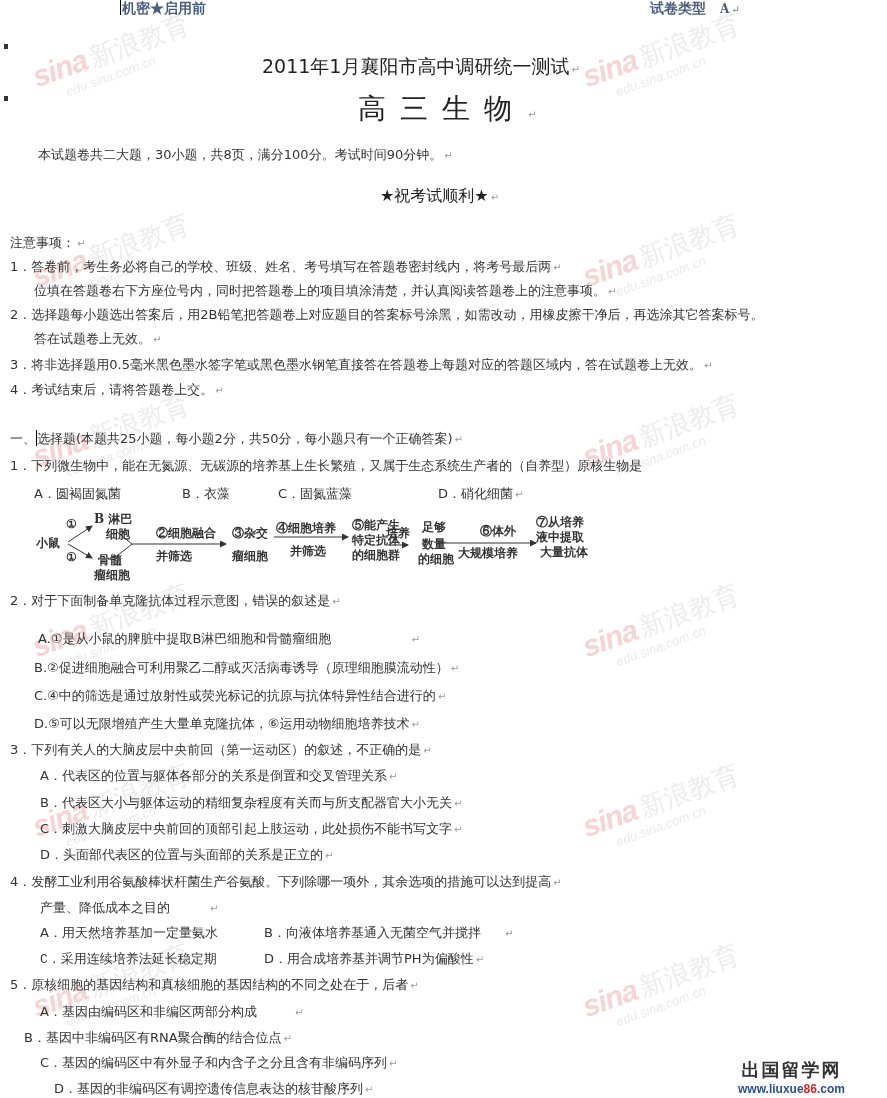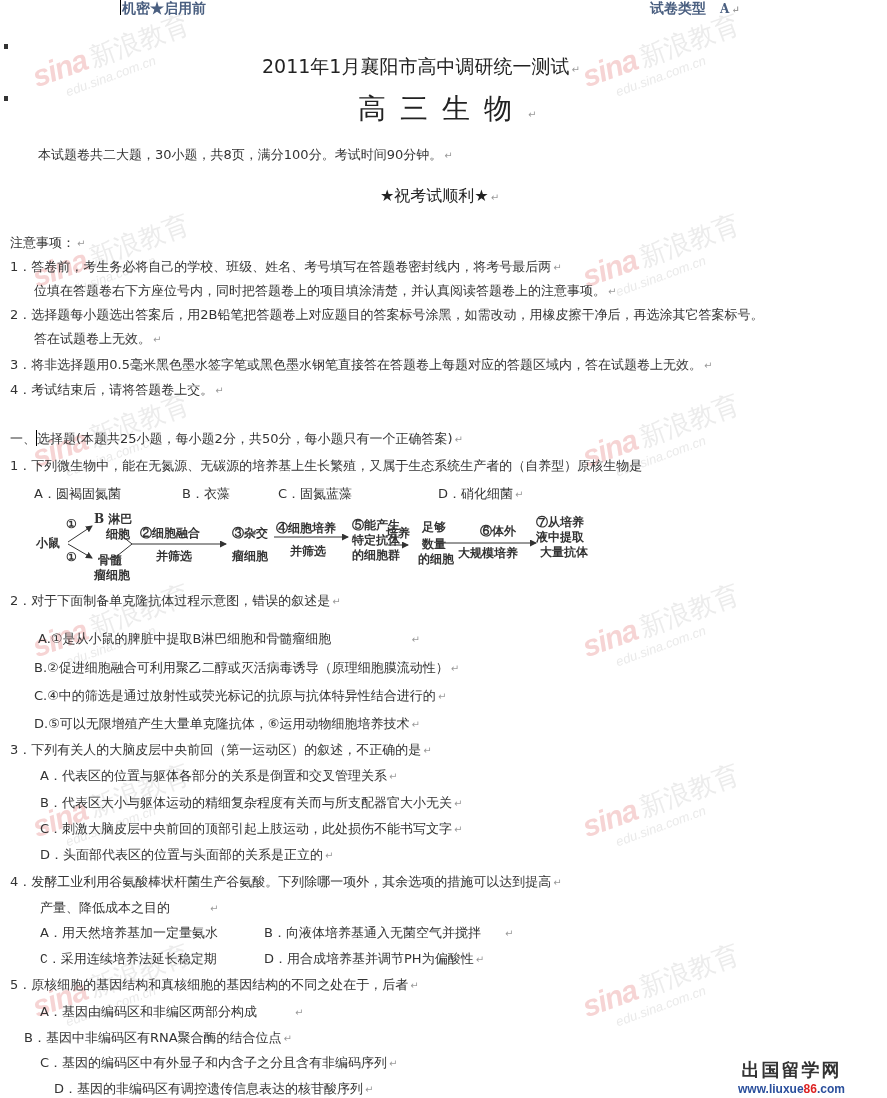--- a/index.html
+++ b/index.html
@@ -103,21 +103,21 @@
   <div class="t" style="left:30px;top:5px;">①</div>
   <div class="t" style="left:30px;top:38px;">①</div>
   <div class="t" style="left:58px;top:0px;">
       <div>B 淋巴</div>
       <div style="padding-left:12px;">细胞</div>
     </div>
   <div class="t" style="left:58px;top:41px;">
       <div style="padding-left:4px;">骨髓</div>
       <div>瘤细胞</div>
     </div>
-  <div class="t" style="left:104px;top:14px;">②细胞融合</div>
+  <div class="t" style="left:120px;top:14px;">②细胞融合</div>
   <div class="t" style="left:120px;top:37px;">并筛选</div>
   <div class="t" style="left:196px;top:14px;">
       <div>③杂交</div>
       <div style="margin-top:8px;">瘤细胞</div>
     </div>
   <div class="t" style="left:240px;top:9px;">④细胞培养</div>
   <div class="t" style="left:254px;top:32px;">并筛选</div>
   <div class="t" style="left:316px;top:6px;">
       <div>⑤能产生</div>
       <div>特定抗体</div>

